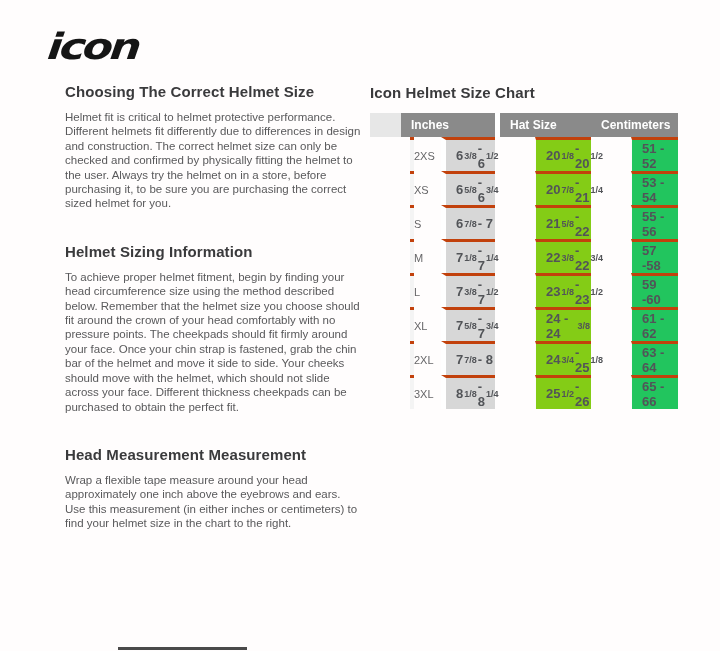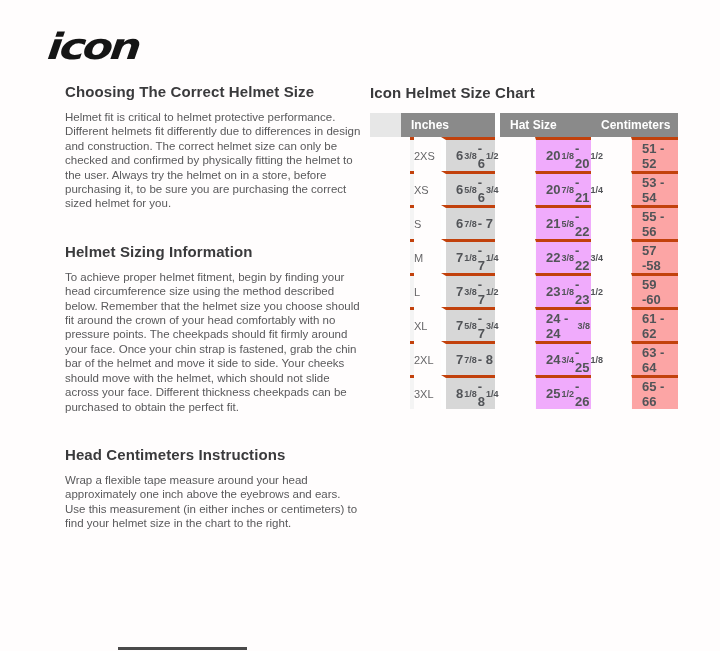--- a/index.html
+++ b/index.html
@@ -88,22 +88,22 @@
   }
   .th.c0 { background: #e7e7e7; padding-left: 4px; }
   .td { height: 34px; border-top: 3px solid #c2410c; margin-left: 40px; }
   .td.c0 {
     background: #f4f4f4;
     color: #666668;
     font-size: 11px;
     padding-left: 4px;
   }
   .td.c1 { background: #d7d7d7; }
-  .td.c2 { background: #f0abfc; }
-  .td.c3 { background: #fca5a5; }
+  .td.c2 { background: #84cc16; }
+  .td.c3 { background: #22c55e; }
   .td.c1, .td.c2, .td.c3 {
     color: #525458;
     font-size: 13px;
     padding-left: 10px;
     font-weight: 700;
   }
   .th.c1, .td.c1 { border-left: 5px solid #ffffff; }
   .td.c2, .td.c3 { border-left: 1px solid #fbfbfb; }
   .td .fr { font-size: 9px; padding: 0 1px; }
 
@@ -129,21 +129,21 @@
   <div class="left-col">
     <div class="section">
       <h2>Choosing The Correct Helmet Size</h2>
       <p>Helmet fit is critical to helmet protective performance. Different helmets fit differently due to differences in design and construction. The correct helmet size can only be checked and confirmed by physically fitting the helmet to the user. Always try the helmet on in a store, before purchasing it, to be sure you are purchasing the correct sized helmet for you.</p>
     </div>
     <div class="section">
       <h2>Helmet Sizing Information</h2>
       <p>To achieve proper helmet fitment, begin by finding your head circumference size using the method described below. Remember that the helmet size you choose should fit around the crown of your head comfortably with no pressure points. The cheekpads should fit firmly around your face. Once your chin strap is fastened, grab the chin bar of the helmet and move it side to side. Your cheeks should move with the helmet, which should not slide across your face. Different thickness cheekpads can be purchased to obtain the perfect fit.</p>
     </div>
     <div class="section">
-      <h2>Head Centimeters Instructions</h2>
+      <h2>Head Measurement Measurement</h2>
       <p>Wrap a flexible tape measure around your head approximately one inch above the eyebrows and ears. Use this measurement (in either inches or centimeters) to find your helmet size in the chart to the right.</p>
     </div>
   </div>
 
   <div class="right-col">
     <h2>Icon Helmet Size Chart</h2>
 
     <div class="chart-table">
       <div class="th c0"></div>
       <div class="th c2">Inches</div>

